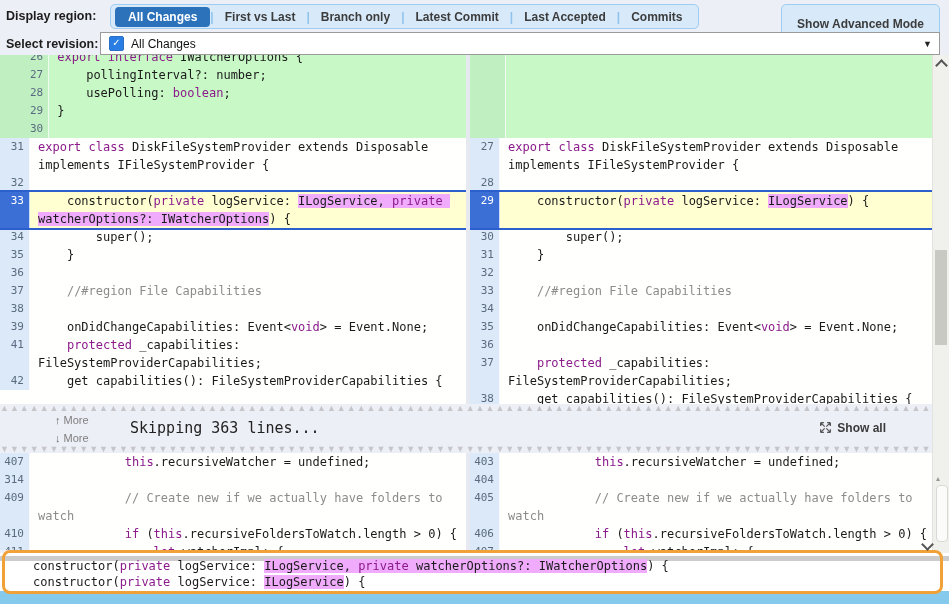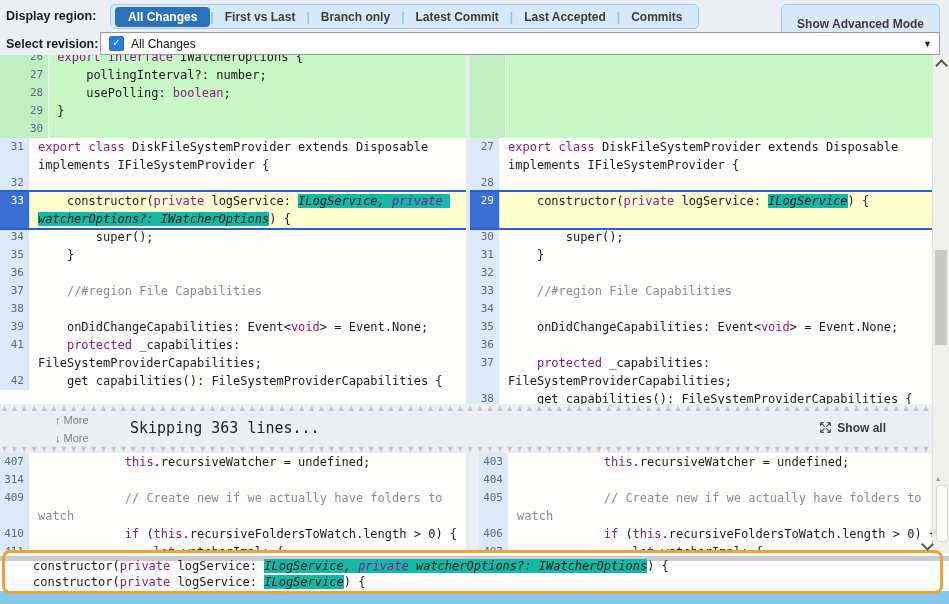--- a/index.html
+++ b/index.html
@@ -22,38 +22,38 @@
           border:1px solid #9a9a9a;display:flex;align-items:center;font-size:12px;color:#111;cursor:pointer;}
   .cbx{width:13px;height:13px;background:#2a7de2;border:1px solid #2a6fc8;border-radius:2px;color:#fff;
        font-size:10px;line-height:12px;text-align:center;margin:0 7px 0 8px;flex:0 0 auto;}
   .caret{margin-left:auto;margin-right:7px;font-size:9px;color:#222;}
 
   
   .pane{position:absolute;overflow:hidden;background:#fffffe;}
   #tl{left:0;top:55px;width:466px;height:349px;}
   #tr{left:470px;top:55px;width:462px;height:349px;}
   #bl{left:0;top:453px;width:466px;height:97px;}
-  #br{left:470px;top:453px;width:462px;height:97px;margin-left:9px;}
+  #br{left:470px;top:453px;width:462px;height:97px;}
   #tl .inner,#tr .inner{margin-top:-7px;}
   .pane-divider{position:absolute;left:466px;top:55px;width:4px;height:495px;background:#e7e9f0;}
 
   .crow{display:flex;background:#fffffe;}
   .gut{flex:0 0 30px;box-sizing:border-box;padding-right:5px;text-align:right;
        font:11px/18px "DejaVu Sans Mono",monospace;color:#5a6b80;background:#dce9f8;
        border-right:1px solid rgba(255,255,255,.75);}
   .cd{flex:1;font:12px/18px "DejaVu Sans Mono",monospace;color:#1a1a1a;white-space:pre-wrap;
       padding-left:8px;min-height:18px;overflow:hidden;}
   .crow.g{background:#c8f8c6;}
   .crow.g .gut{background:#c0f0c2;padding-left:30px;}
   .crow.sel{background:#ffffd2;border-top:2px solid #2b5fcb;border-bottom:2px solid #2b5fcb;
             margin:-2px 0;position:relative;z-index:2;}
   .crow.sel .gut{background:#3b6fd6;color:#fff;}
   .tk{color:#8b1a8b;}
   .tc{color:#8c8c8c;}
-  .th{background:#14b8a6;font-style:italic;}
+  .th{background:#f0abfc;}
 
   
   #band{position:absolute;left:0;top:404px;width:932px;height:49px;background:#edeff7;}
   .torn{position:absolute;left:0;width:100%;height:8px;overflow:hidden;white-space:nowrap;
         color:#c6c6ca;font-size:9px;line-height:8px;letter-spacing:1px;}
   .torn.top{top:0;}
   .torn.bot{bottom:0;}
   .more{position:absolute;left:55px;font-size:11px;color:#7e7e7e;cursor:pointer;display:flex;gap:3px;align-items:center;}
   .more .ar{font-size:11px;color:#6a6a6a;}
   #more-up{top:10px;}

